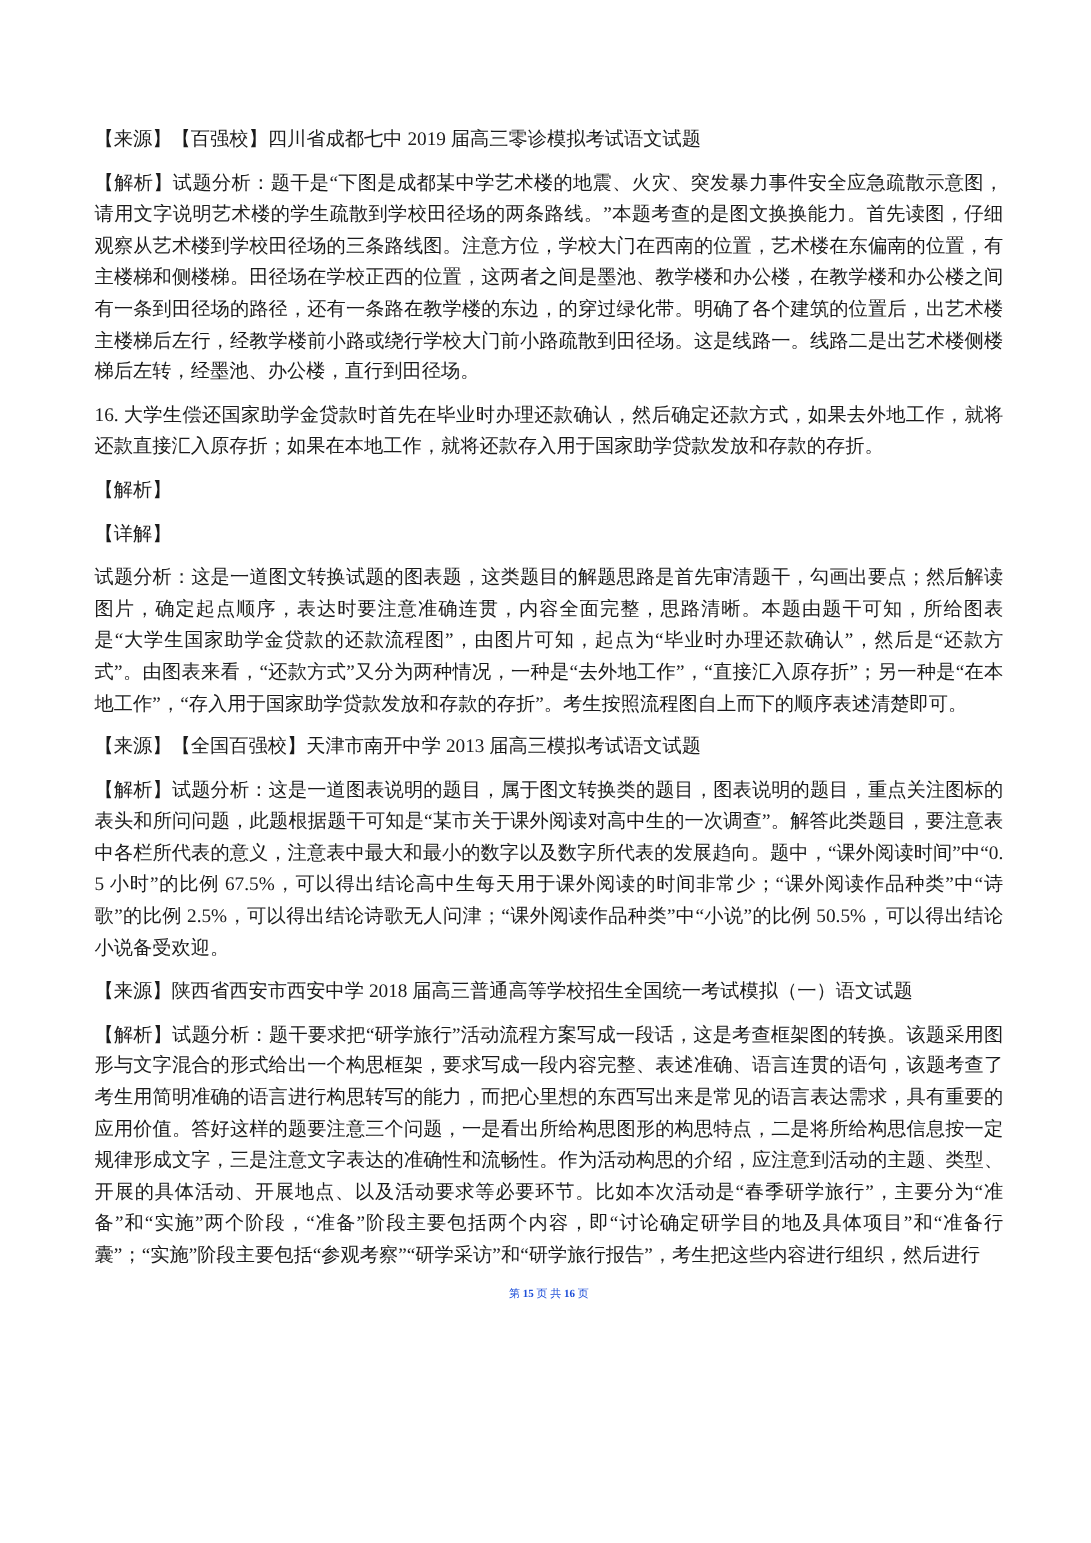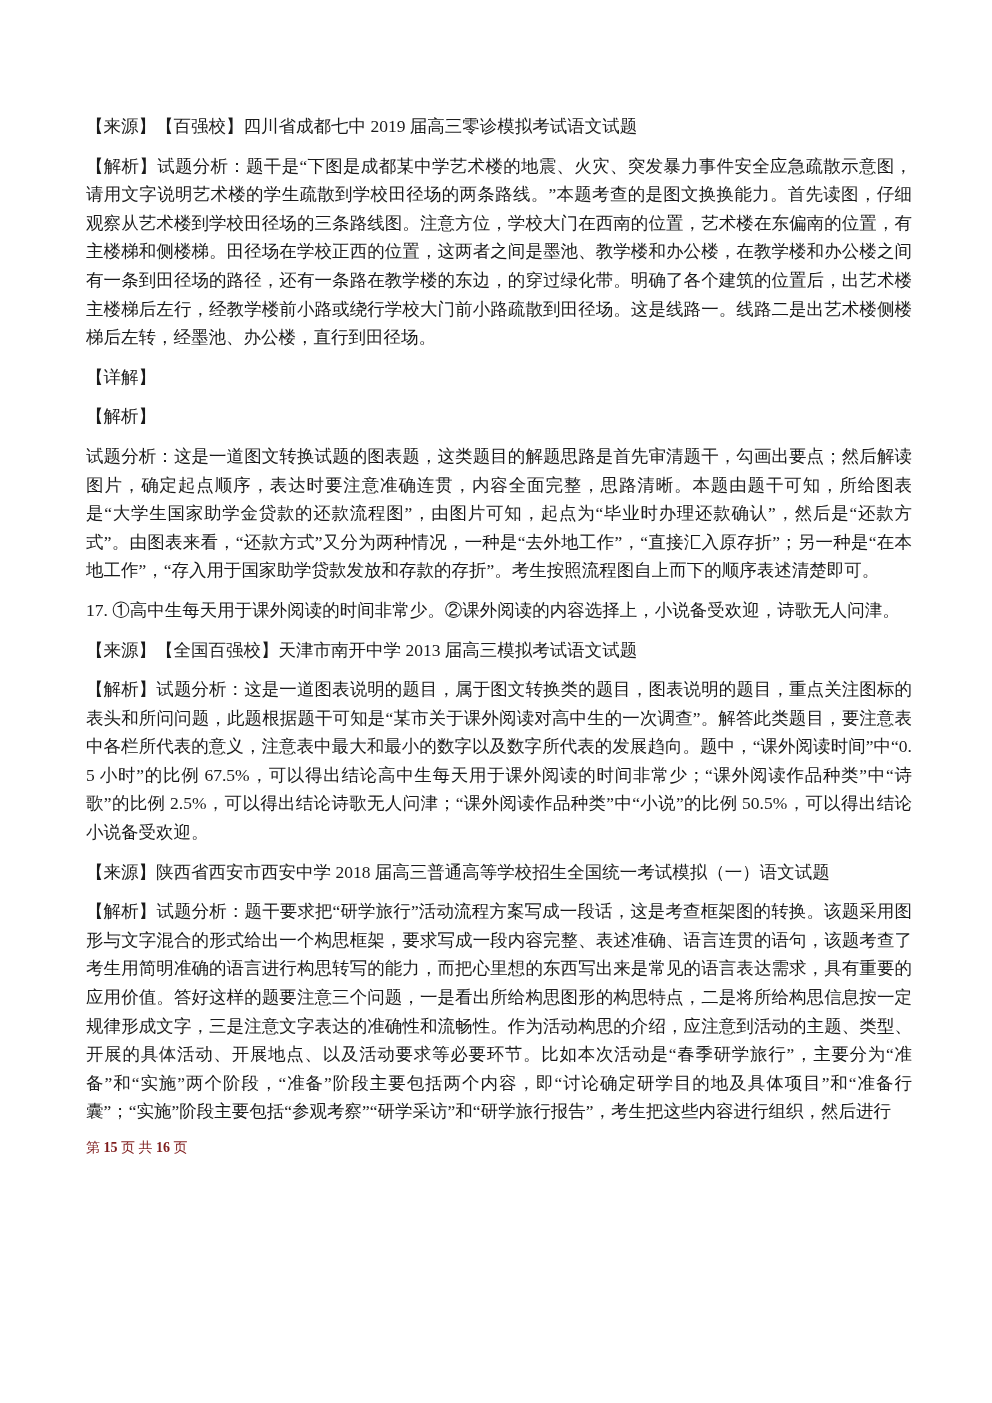--- a/index.html
+++ b/index.html
@@ -24,41 +24,41 @@
   .doc-body .para {
     margin: 0 0 11px 0;
     font-size: 17.5px;
     line-height: 28.6px;
     text-align: justify;
     text-justify: inter-character;
     word-break: break-all;
   }
   .page-footer {
     margin-top: 6px;
-    text-align: left;
-    font-size: 14px;
+    text-align: center;
+    font-size: 10px;
     line-height: 22px;
-    color: #7f1d1d;
+    color: #1d4ed8;
   }
   .page-footer .num {
     font-weight: 700;
   }
 </style>
 </head>
 <body>
 
 <div class="page">
   <div class="doc-body">
 
   <p class="para">【来源】【百强校】四川省成都七中 2019 届高三零诊模拟考试语文试题</p>
       <p class="para">【解析】试题分析：题干是“下图是成都某中学艺术楼的地震、火灾、突发暴力事件安全应急疏散示意图，请用文字说明艺术楼的学生疏散到学校田径场的两条路线。”本题考查的是图文换换能力。首先读图，仔细观察从艺术楼到学校田径场的三条路线图。注意方位，学校大门在西南的位置，艺术楼在东偏南的位置，有主楼梯和侧楼梯。田径场在学校正西的位置，这两者之间是墨池、教学楼和办公楼，在教学楼和办公楼之间有一条到田径场的路径，还有一条路在教学楼的东边，的穿过绿化带。明确了各个建筑的位置后，出艺术楼主楼梯后左行，经教学楼前小路或绕行学校大门前小路疏散到田径场。这是线路一。线路二是出艺术楼侧楼梯后左转，经墨池、办公楼，直行到田径场。</p>
+      <p class="para">16. 大学生偿还国家助学金贷款时首先在毕业时办理还款确认，然后确定还款方式，如果去外地工作，就将还款直接汇入原存折；如果在本地工作，就将还款存入用于国家助学贷款发放和存款的存折。</p>
+      <p class="para">【解析】</p>
       <p class="para">【详解】</p>
-      <p class="para">【解析】</p>
       <p class="para">试题分析：这是一道图文转换试题的图表题，这类题目的解题思路是首先审清题干，勾画出要点；然后解读图片，确定起点顺序，表达时要注意准确连贯，内容全面完整，思路清晰。本题由题干可知，所给图表是“大学生国家助学金贷款的还款流程图”，由图片可知，起点为“毕业时办理还款确认”，然后是“还款方式”。由图表来看，“还款方式”又分为两种情况，一种是“去外地工作”，“直接汇入原存折”；另一种是“在本地工作”，“存入用于国家助学贷款发放和存款的存折”。考生按照流程图自上而下的顺序表述清楚即可。</p>
-      <p class="para">17. ①高中生每天用于课外阅读的时间非常少。②课外阅读的内容选择上，小说备受欢迎，诗歌无人问津。</p>
       <p class="para">【来源】【全国百强校】天津市南开中学 2013 届高三模拟考试语文试题</p>
       <p class="para">【解析】试题分析：这是一道图表说明的题目，属于图文转换类的题目，图表说明的题目，重点关注图标的表头和所问问题，此题根据题干可知是“某市关于课外阅读对高中生的一次调查”。解答此类题目，要注意表中各栏所代表的意义，注意表中最大和最小的数字以及数字所代表的发展趋向。题中，“课外阅读时间”中“0.5 小时”的比例 67.5%，可以得出结论高中生每天用于课外阅读的时间非常少；“课外阅读作品种类”中“诗歌”的比例 2.5%，可以得出结论诗歌无人问津；“课外阅读作品种类”中“小说”的比例 50.5%，可以得出结论小说备受欢迎。</p>
       <p class="para">【来源】陕西省西安市西安中学 2018 届高三普通高等学校招生全国统一考试模拟（一）语文试题</p>
       <p class="para">【解析】试题分析：题干要求把“研学旅行”活动流程方案写成一段话，这是考查框架图的转换。该题采用图形与文字混合的形式给出一个构思框架，要求写成一段内容完整、表述准确、语言连贯的语句，该题考查了考生用简明准确的语言进行构思转写的能力，而把心里想的东西写出来是常见的语言表达需求，具有重要的应用价值。答好这样的题要注意三个问题，一是看出所给构思图形的构思特点，二是将所给构思信息按一定规律形成文字，三是注意文字表达的准确性和流畅性。作为活动构思的介绍，应注意到活动的主题、类型、开展的具体活动、开展地点、以及活动要求等必要环节。比如本次活动是“春季研学旅行”，主要分为“准备”和“实施”两个阶段，“准备”阶段主要包括两个内容，即“讨论确定研学目的地及具体项目”和“准备行囊”；“实施”阶段主要包括“参观考察”“研学采访”和“研学旅行报告”，考生把这些内容进行组织，然后进行</p>
     </div>
   <div class="page-footer">
     <span>第</span>
     <span class="num">15</span>
     <span>页 共</span>
     <span class="num">16</span>

